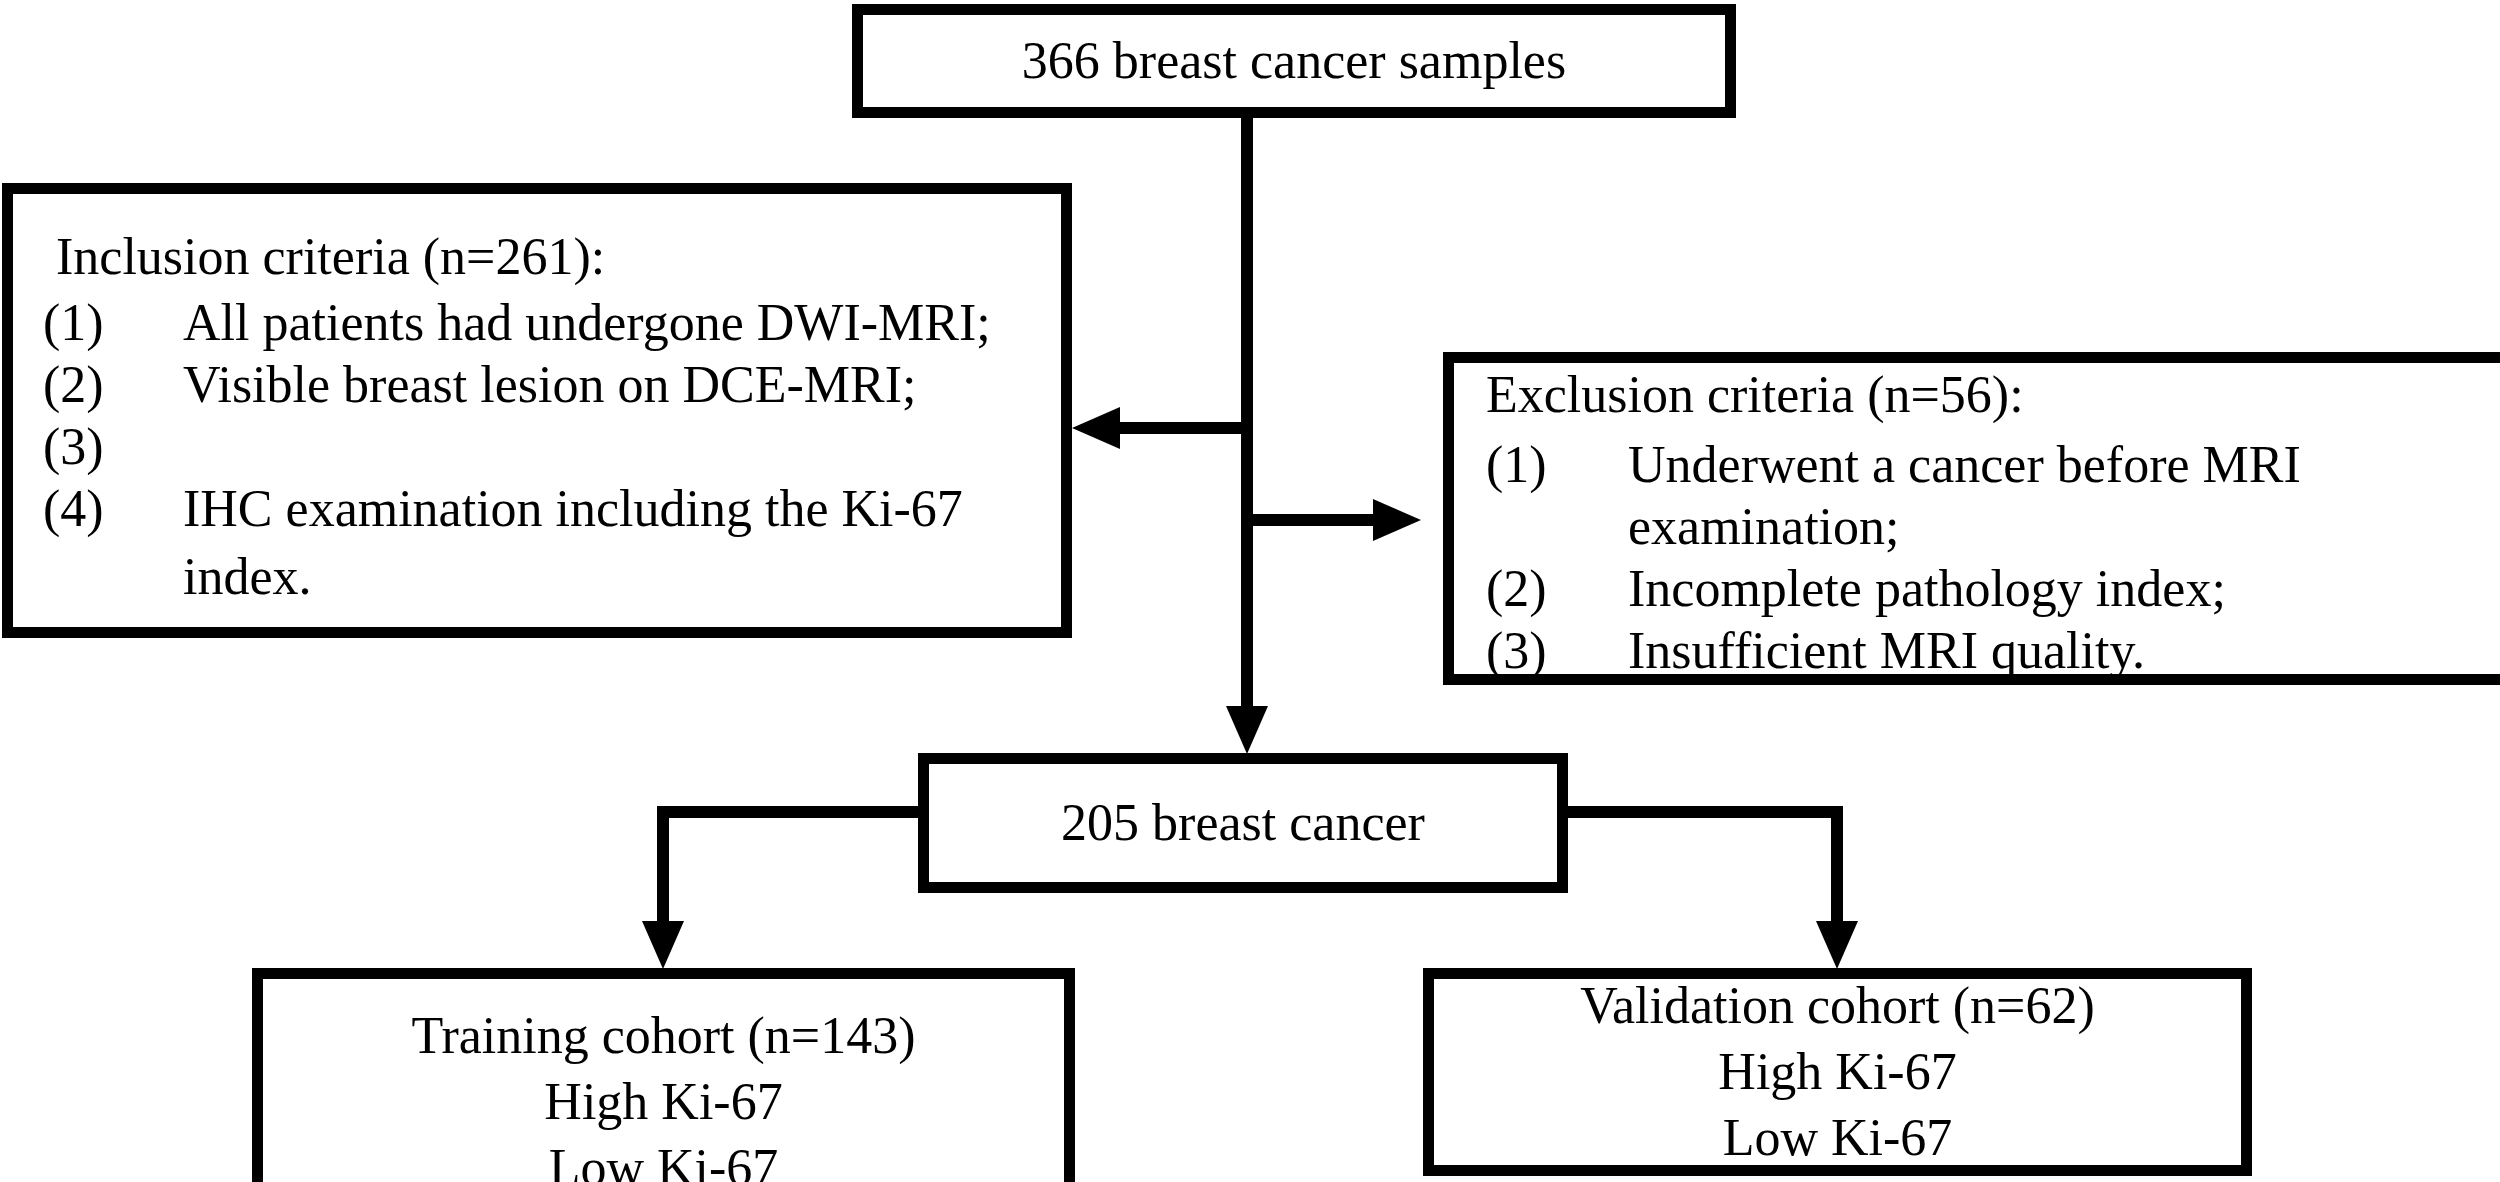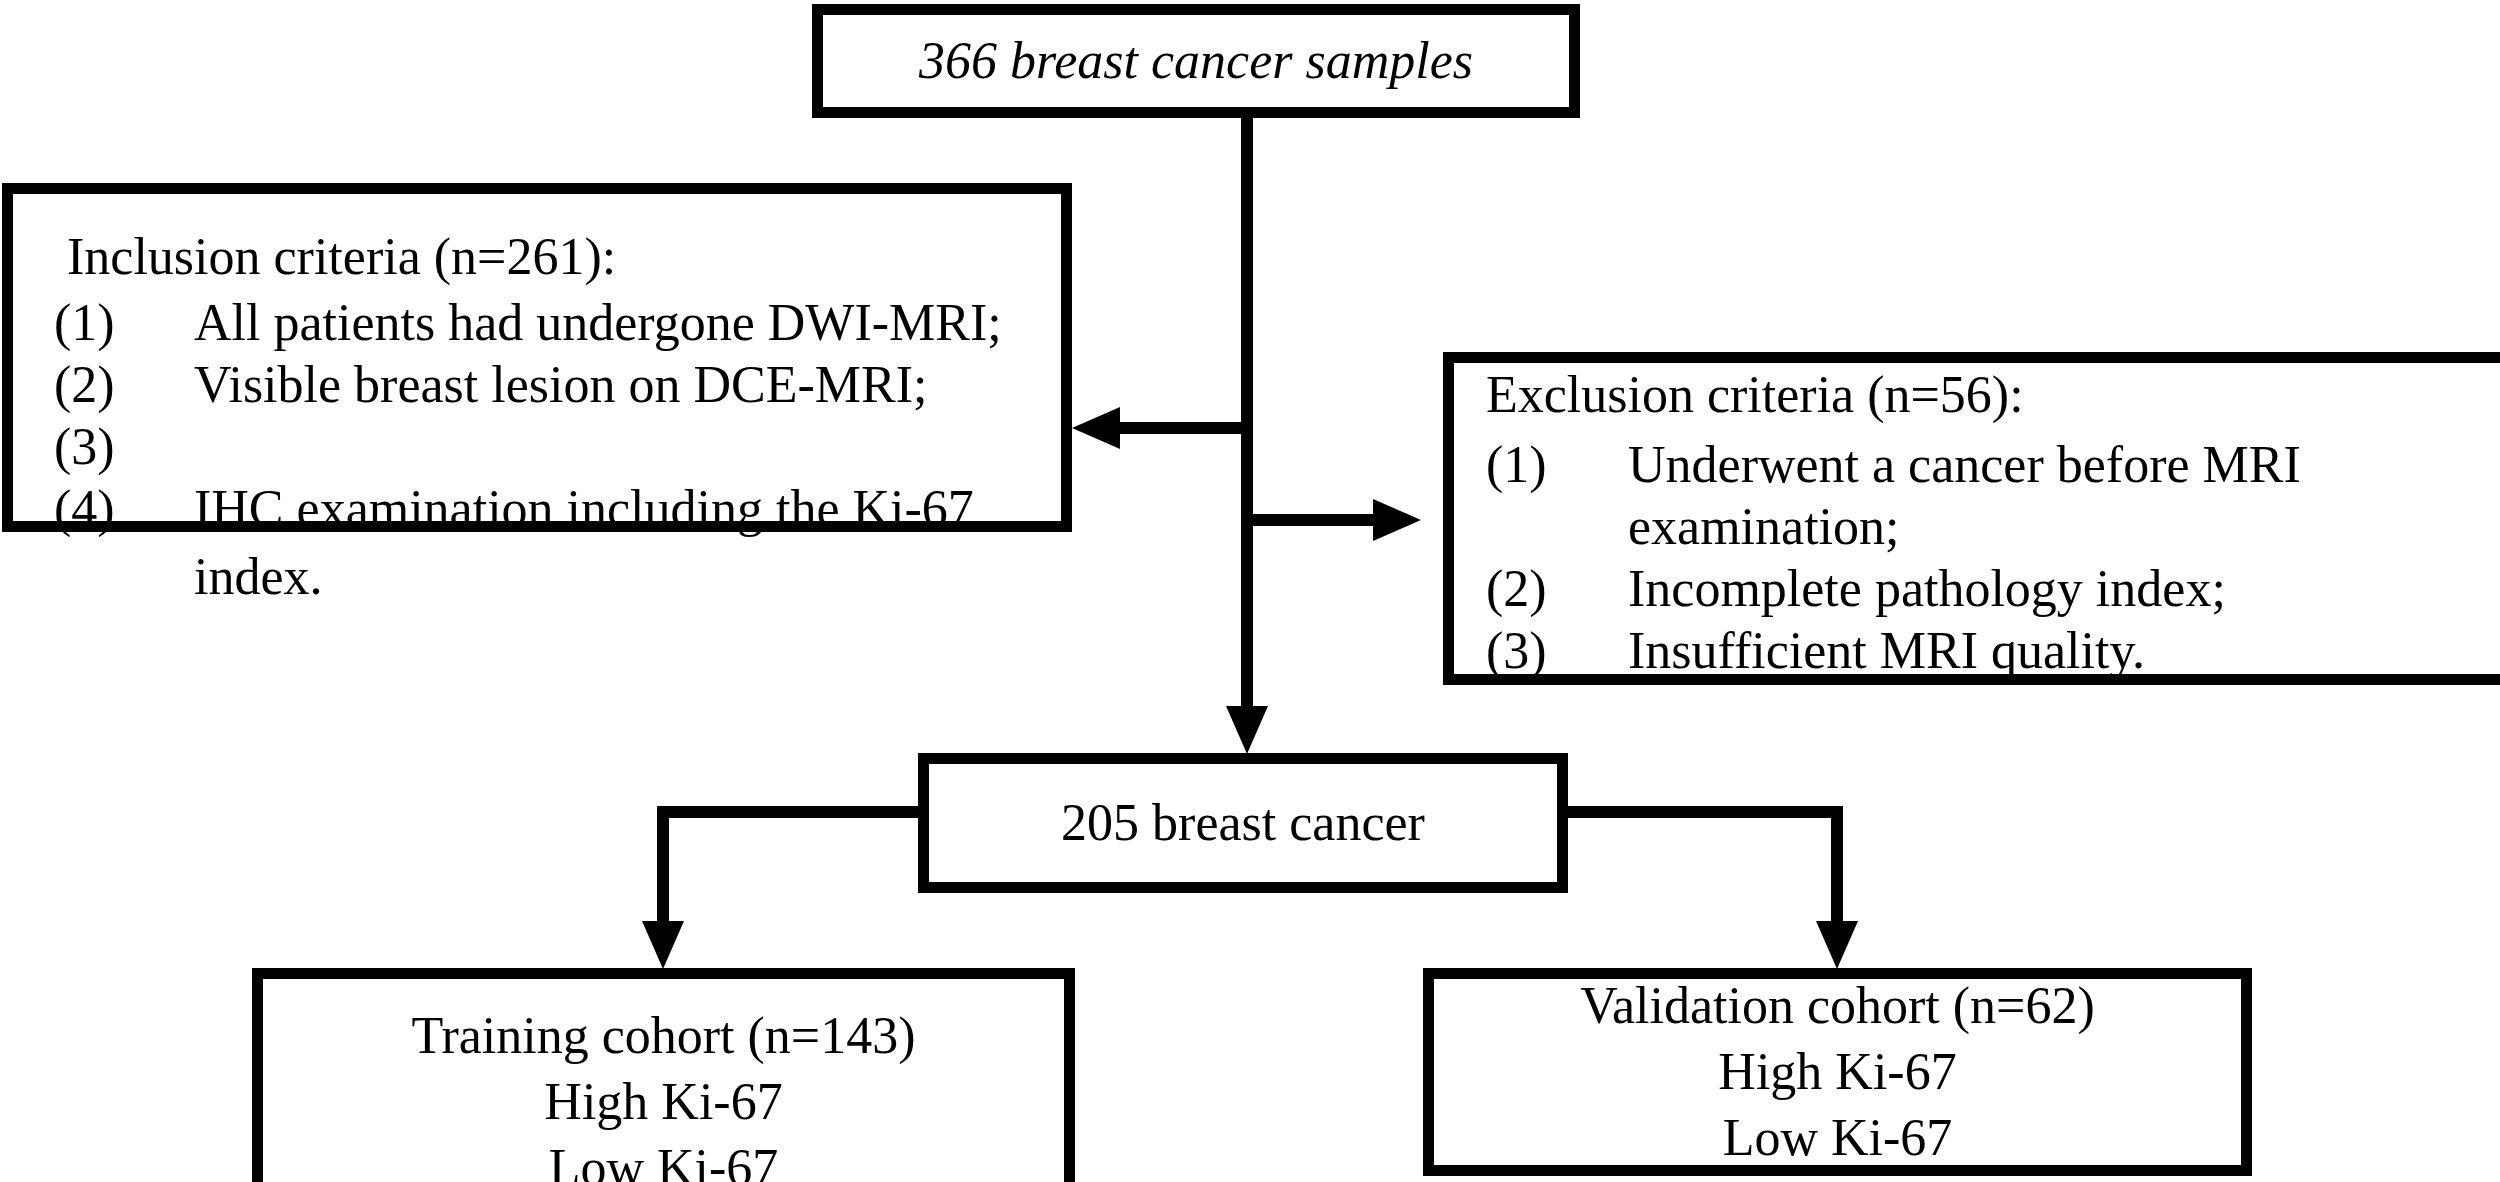--- a/index.html
+++ b/index.html
@@ -25,22 +25,22 @@
   }
   .center-node {
     display: flex;
     flex-direction: column;
     align-items: center;
     justify-content: center;
     text-align: center;
     line-height: 66px;
   }
   
-  .node-top        { left: 812px;  top: 4px;    width: 768px;  height: 114px; font-style: italic; }
-  .node-inclusion  { left: 2px;    top: 183px;  width: 1070px; height: 349px; padding: 32px 8px 0 41px; }
+  .node-top        { left: 852px;  top: 4px;    width: 884px;  height: 114px; }
+  .node-inclusion  { left: 2px;    top: 183px;  width: 1070px; height: 455px; padding: 32px 8px 0 30px; }
   .node-exclusion  { left: 1443px; top: 352px;  width: 1071px; height: 333px; padding: 1px 8px 0 32px; }
   .node-middle     { left: 918px;  top: 753px;  width: 650px;  height: 140px; }
   .node-training   { left: 252px;  top: 968px;  width: 823px;  height: 268px; }
   .node-validation { left: 1423px; top: 968px;  width: 829px;  height: 208px; }
 
   .criteria-title {
     line-height: 62px;
     white-space: nowrap;
   }
   .node-inclusion .criteria-title { margin-left: 13px; margin-bottom: 4px; }

